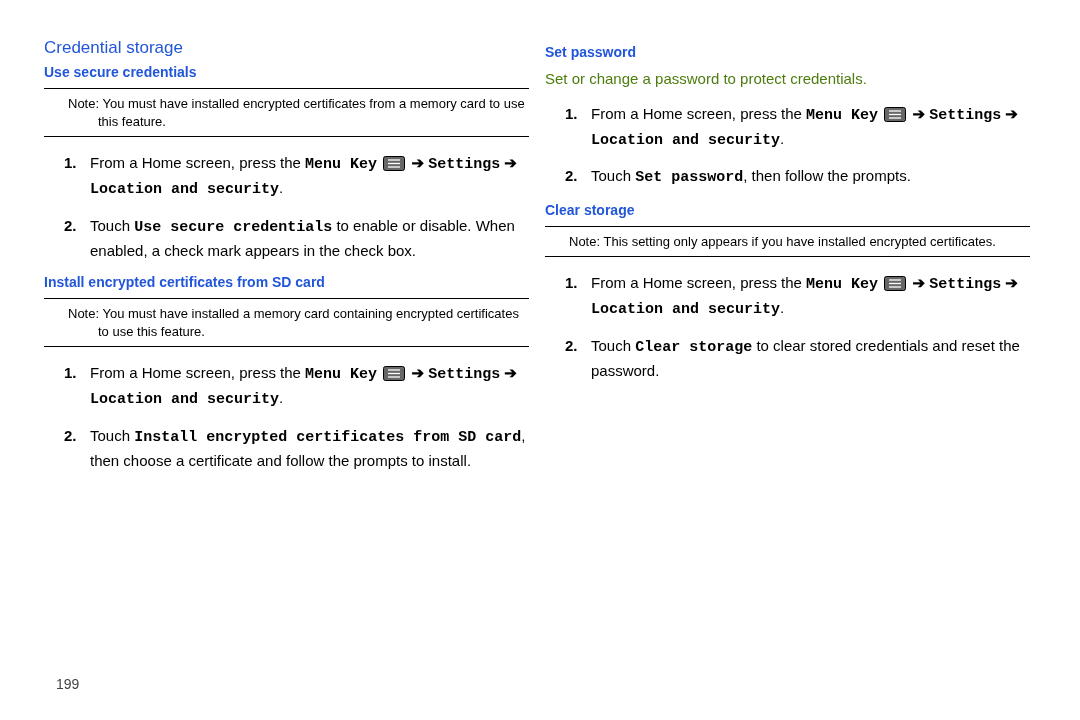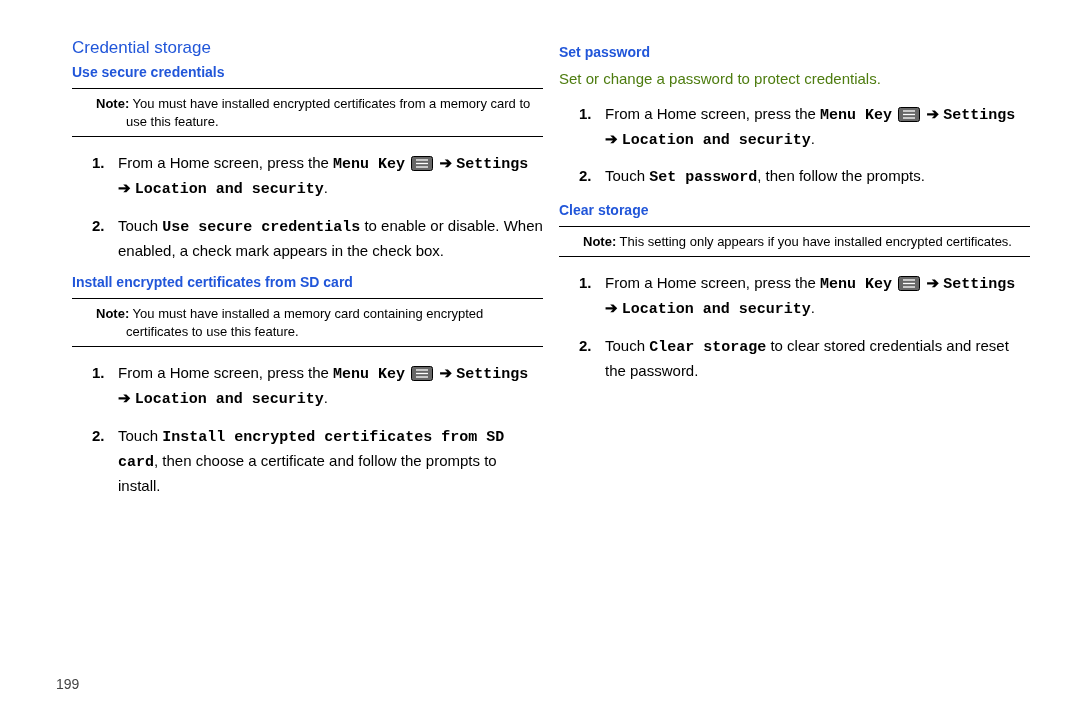--- a/index.html
+++ b/index.html
@@ -7,21 +7,21 @@
     padding: 0;
     width: 1080px;
     height: 720px;
     font-family: Arial, Helvetica, sans-serif;
     font-size: 15px;
     color: #000;
     background: #fff;
     position: relative;
   }
   .page {
-    padding: 38px 50px 0 72px;
+    padding: 38px 50px 0 44px;
     display: flex;
     gap: 16px;
   }
   .col {
     flex: 1;
     min-width: 0;
   }
   .section-title-blue {
     color: #2156d9;
     font-size: 17px;
@@ -44,21 +44,21 @@
     border-top: 1.5px solid #000;
     border-bottom: 1.5px solid #000;
     padding: 6px 0 6px 24px;
     margin: 8px 0 14px 0;
     font-size: 13px;
     line-height: 1.35;
     text-indent: -30px;
     padding-left: 54px;
   }
   .note-box .note-label {
-    font-weight: 700;
+    font-weight: 400;
   }
   ol.steps {
     margin: 0 0 10px 0;
     padding-left: 46px;
     counter-reset: step;
     list-style: none;
   }
   ol.steps > li {
     counter-increment: step;
     position: relative;

